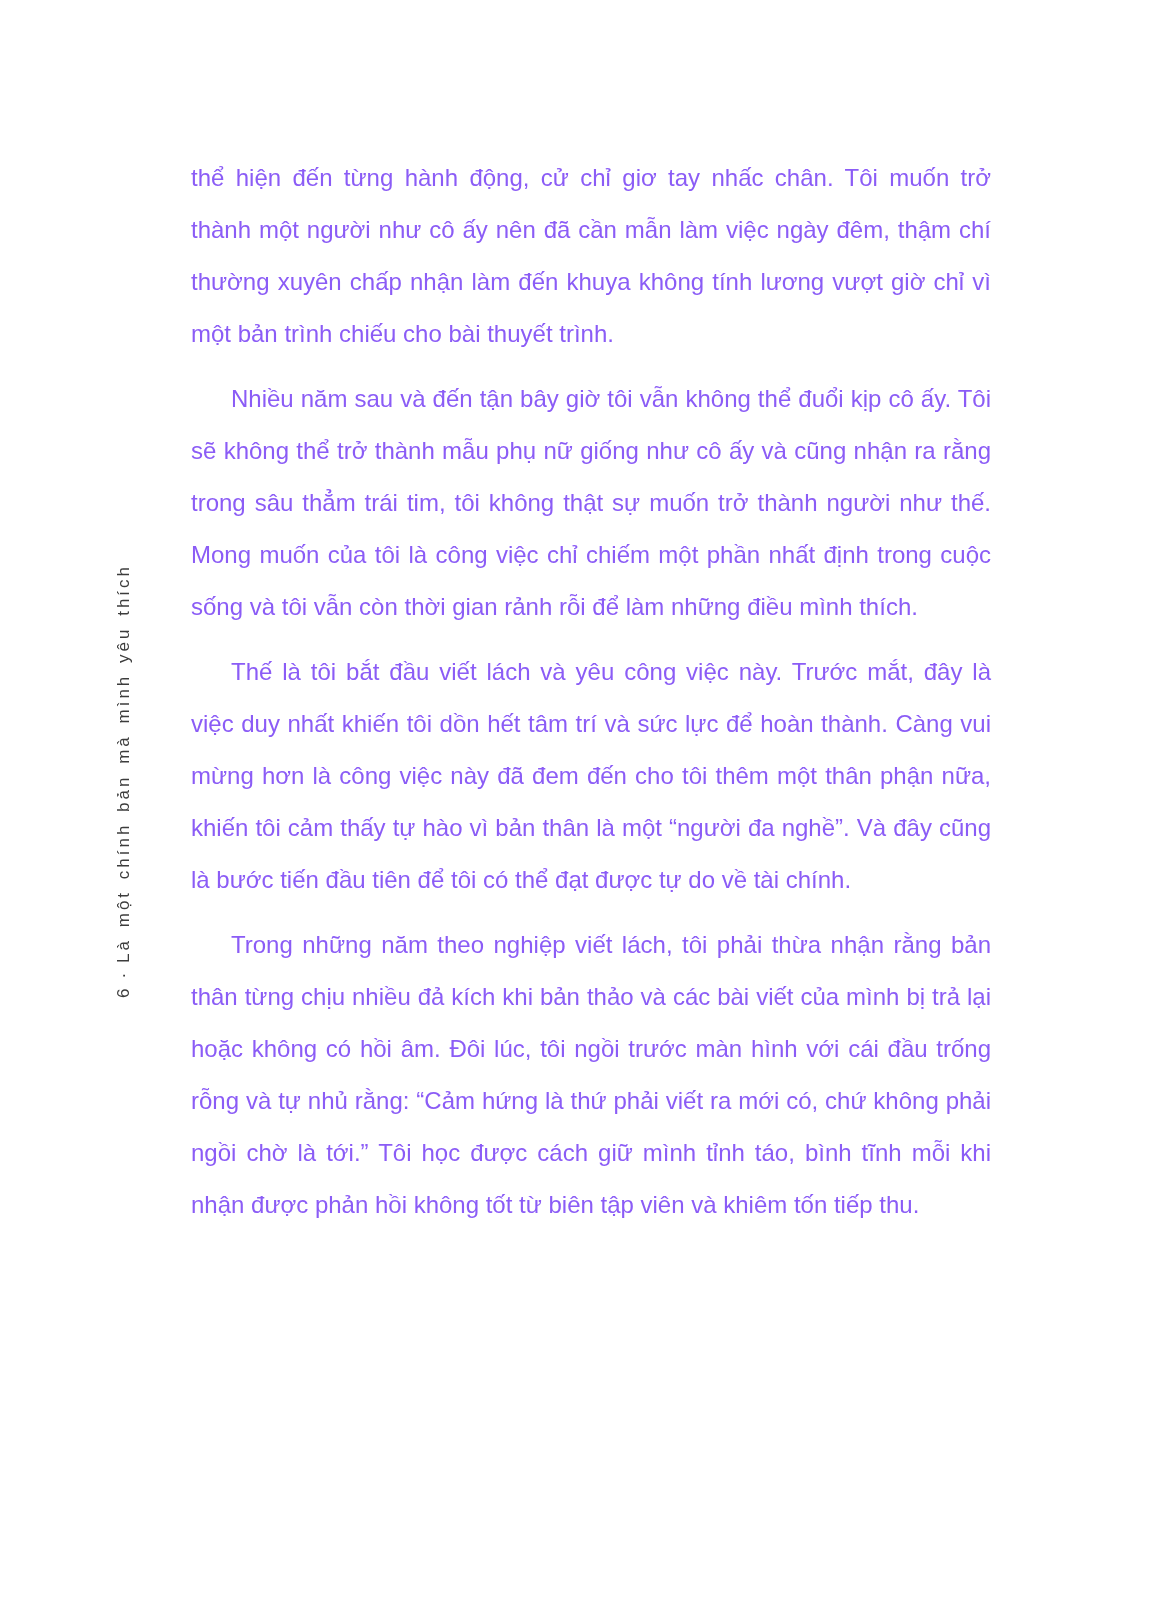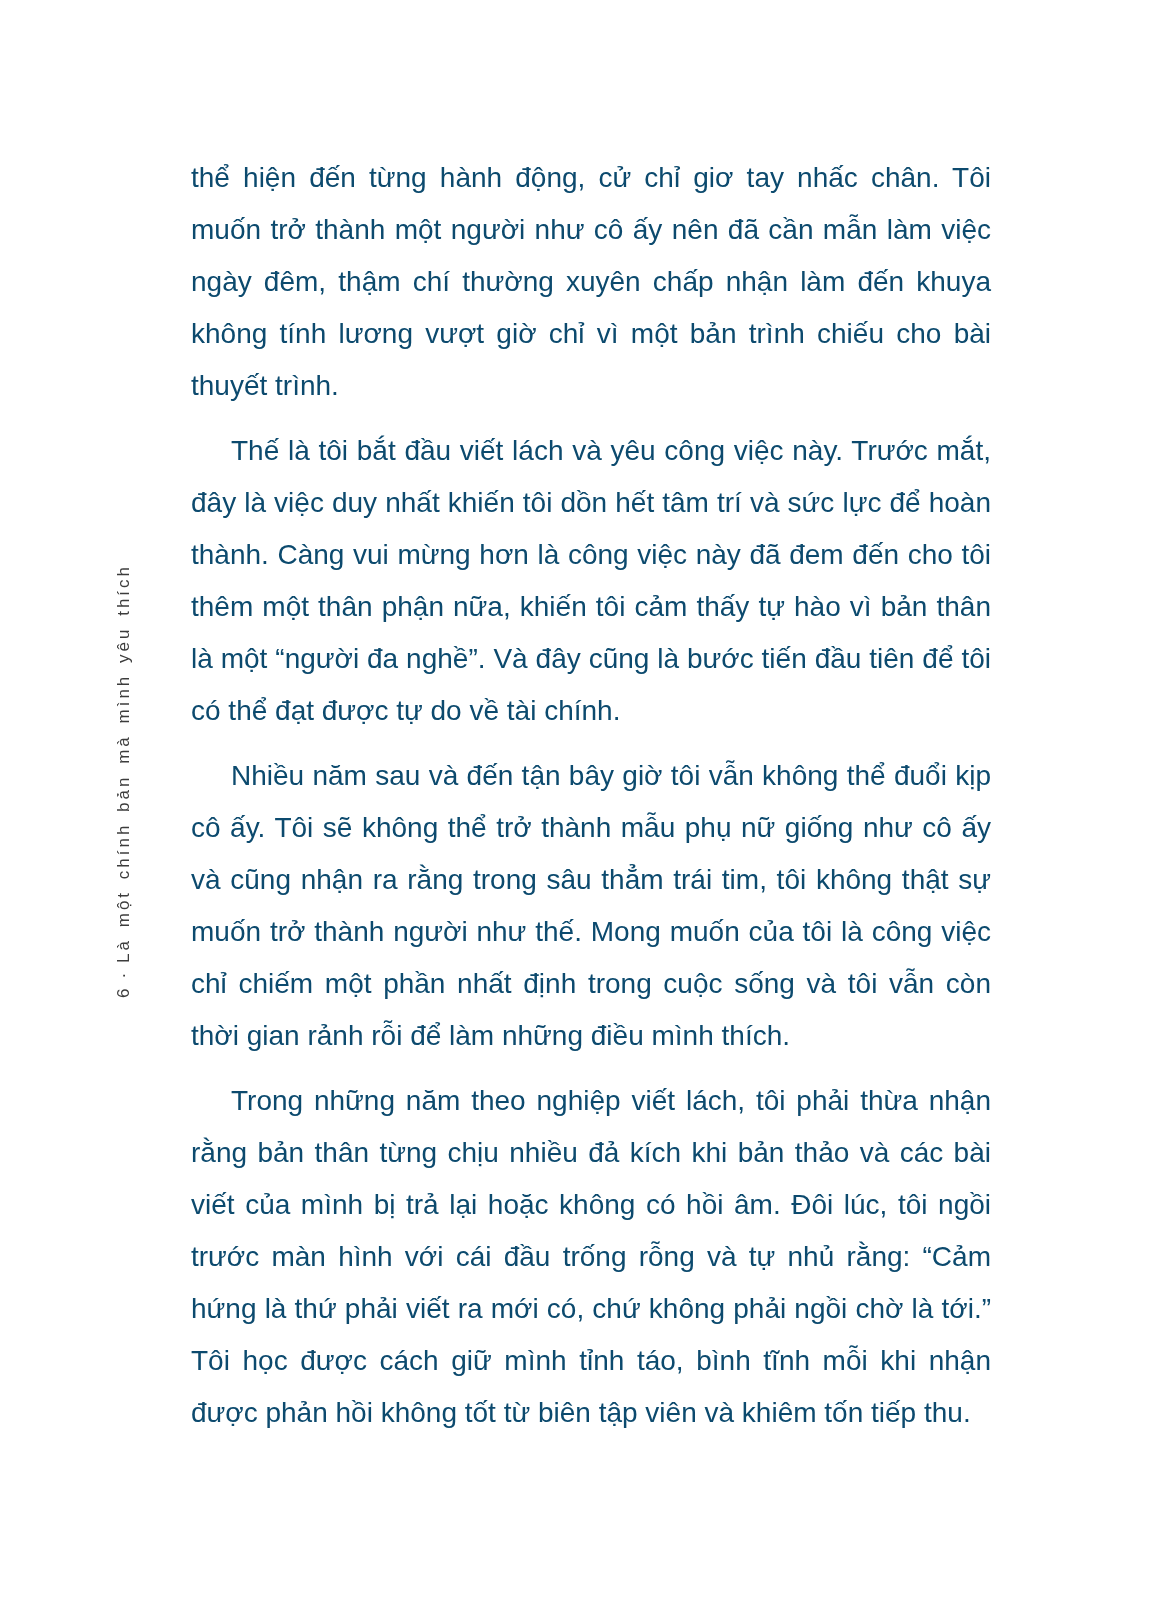--- a/index.html
+++ b/index.html
@@ -30,22 +30,22 @@
   }
   .side-label .sep {
     margin: 0 7px;
   }
   
   .text-block {
     position: absolute;
     left: 191px;
     top: 152px;
     width: 800px;
-    color: #0c4a6e;
-    font-size: 28px;
+    color: #8b5cf6;
+    font-size: 24px;
     font-weight: 400;
     line-height: 52px;
     text-align: justify;
     text-justify: inter-word;
   }
   .para {
     margin: 0 0 13px 0;
     text-indent: 40px;
   }
   .para.continuation {
@@ -56,18 +56,18 @@
 <body>
 
 <div class="page">
 
   <div class="side-label">
     <span>6</span><span class="sep">·</span><span>Là một chính bản mà mình yêu thích</span>
   </div>
 
   <main class="text-block">
     <p class="para continuation">thể hiện đến từng hành động, cử chỉ giơ tay nhấc chân. Tôi muốn trở thành một người như cô ấy nên đã cần mẫn làm việc ngày đêm, thậm chí thường xuyên chấp nhận làm đến khuya không tính lương vượt giờ chỉ vì một bản trình chiếu cho bài thuyết trình.</p>
+    <p class="para">Nhiều năm sau và đến tận bây giờ tôi vẫn không thể đuổi kịp cô ấy. Tôi sẽ không thể trở thành mẫu phụ nữ giống như cô ấy và cũng nhận ra rằng trong sâu thẳm trái tim, tôi không thật sự muốn trở thành người như thế. Mong muốn của tôi là công việc chỉ chiếm một phần nhất định trong cuộc sống và tôi vẫn còn thời gian rảnh rỗi để làm những điều mình thích.</p>
     <p class="para">Thế là tôi bắt đầu viết lách và yêu công việc này. Trước mắt, đây là việc duy nhất khiến tôi dồn hết tâm trí và sức lực để hoàn thành. Càng vui mừng hơn là công việc này đã đem đến cho tôi thêm một thân phận nữa, khiến tôi cảm thấy tự hào vì bản thân là một “người đa nghề”. Và đây cũng là bước tiến đầu tiên để tôi có thể đạt được tự do về tài chính.</p>
-    <p class="para">Nhiều năm sau và đến tận bây giờ tôi vẫn không thể đuổi kịp cô ấy. Tôi sẽ không thể trở thành mẫu phụ nữ giống như cô ấy và cũng nhận ra rằng trong sâu thẳm trái tim, tôi không thật sự muốn trở thành người như thế. Mong muốn của tôi là công việc chỉ chiếm một phần nhất định trong cuộc sống và tôi vẫn còn thời gian rảnh rỗi để làm những điều mình thích.</p>
     <p class="para">Trong những năm theo nghiệp viết lách, tôi phải thừa nhận rằng bản thân từng chịu nhiều đả kích khi bản thảo và các bài viết của mình bị trả lại hoặc không có hồi âm. Đôi lúc, tôi ngồi trước màn hình với cái đầu trống rỗng và tự nhủ rằng: “Cảm hứng là thứ phải viết ra mới có, chứ không phải ngồi chờ là tới.” Tôi học được cách giữ mình tỉnh táo, bình tĩnh mỗi khi nhận được phản hồi không tốt từ biên tập viên và khiêm tốn tiếp thu.</p>
   </main>
 
 </div>
 
 </body></html>

